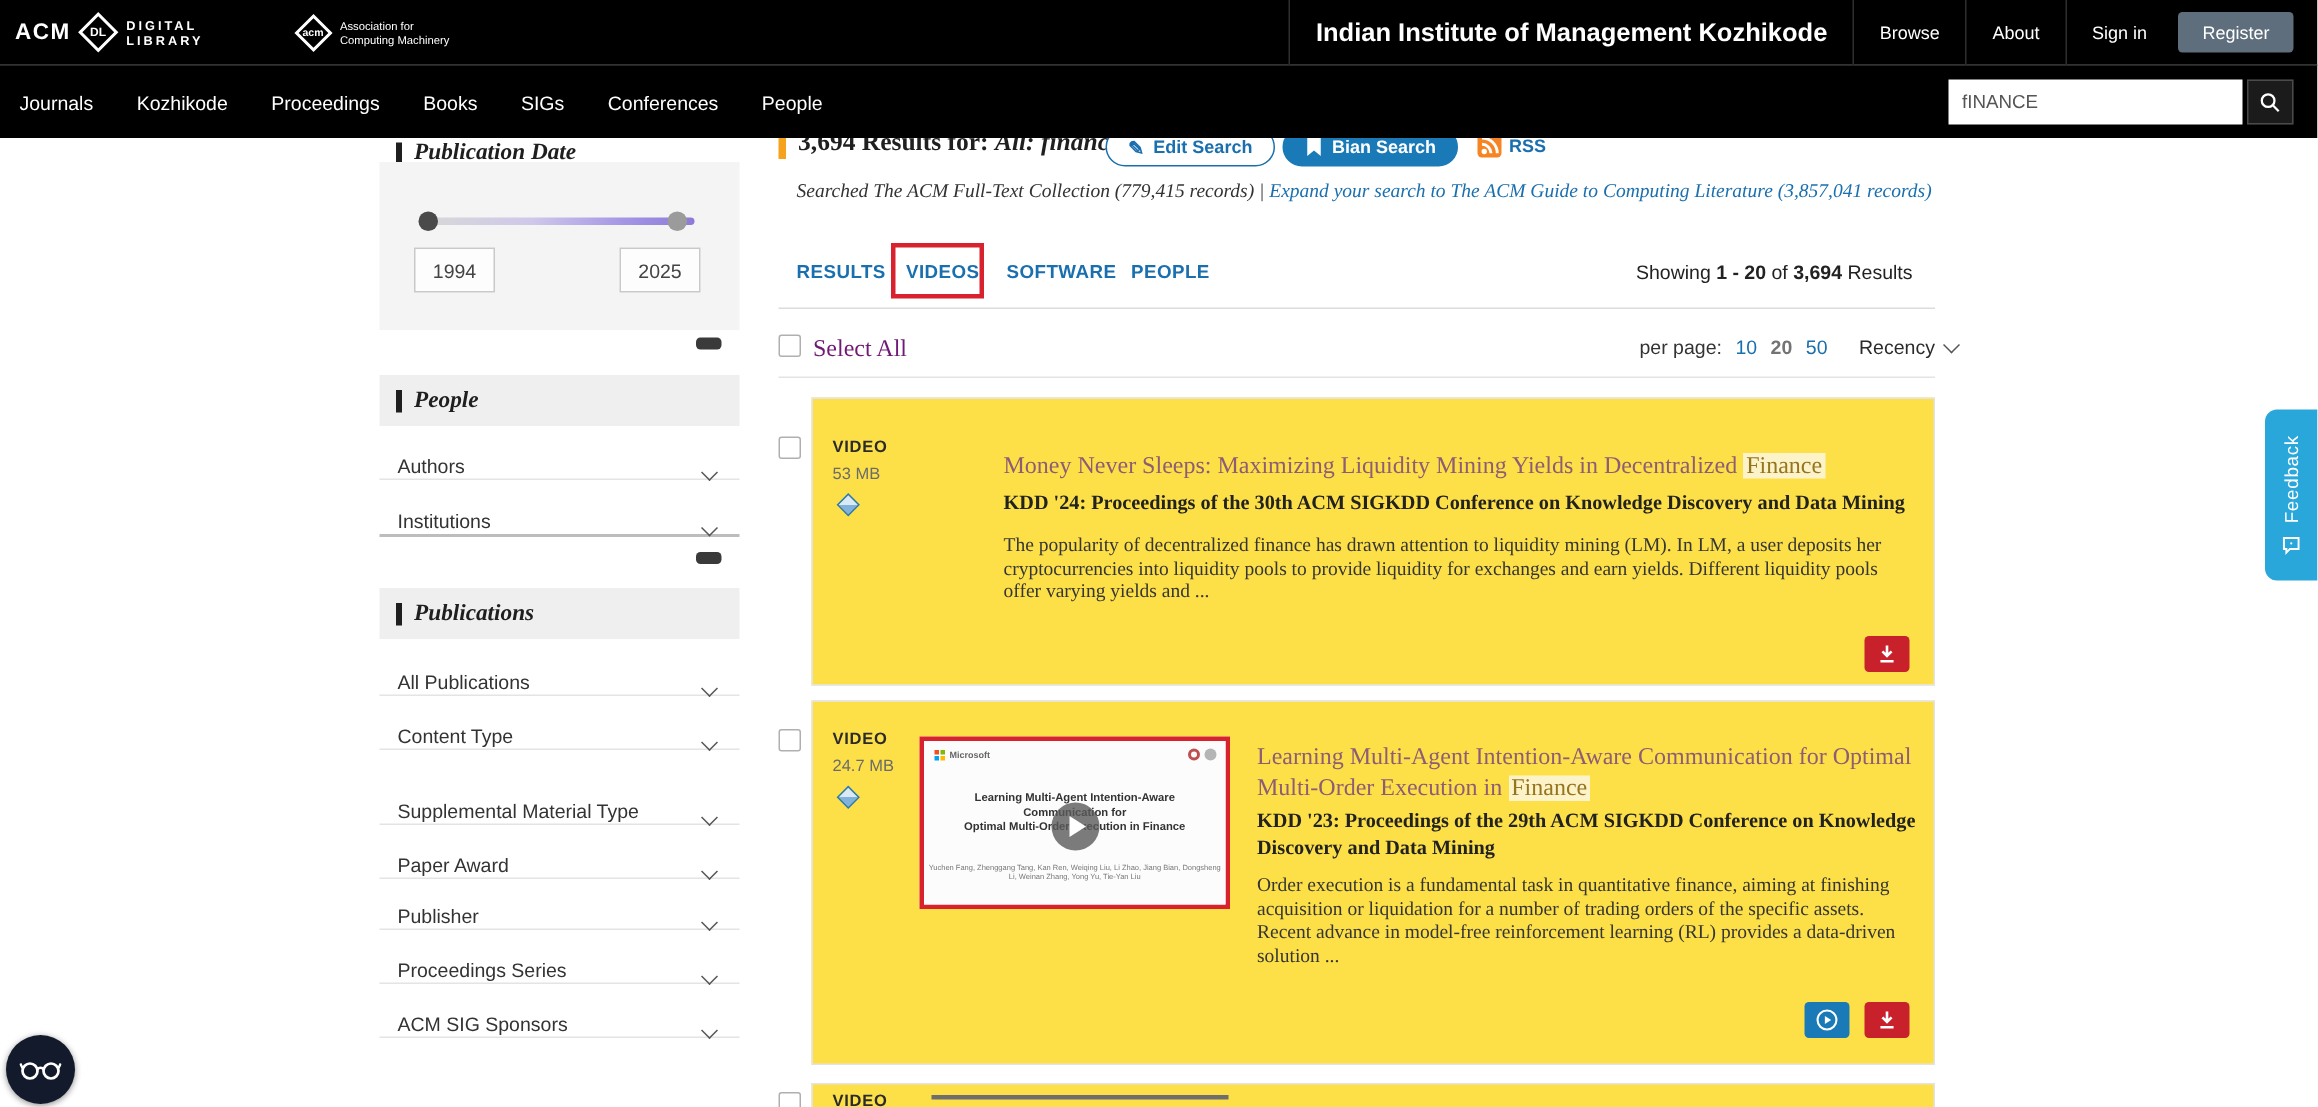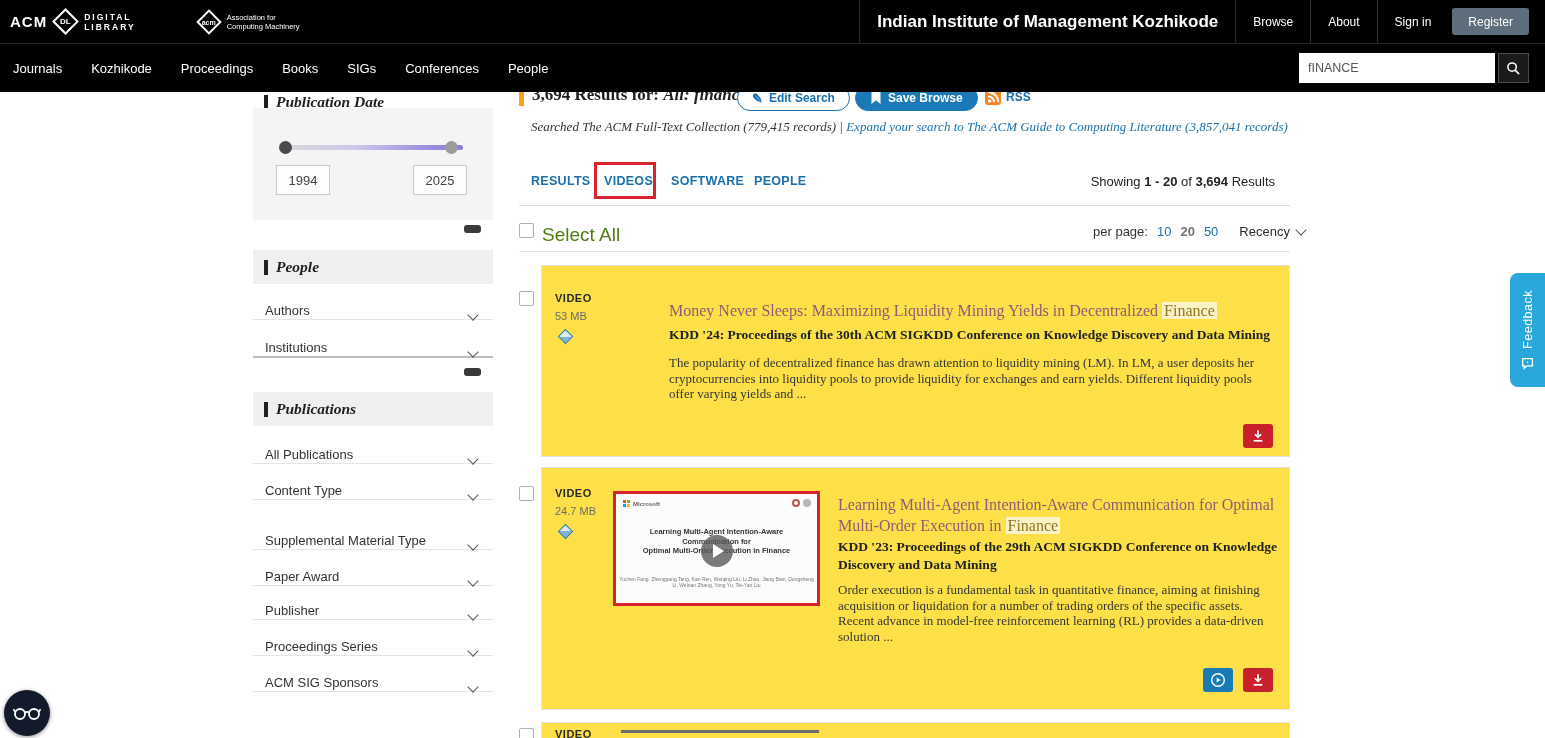--- a/index.html
+++ b/index.html
@@ -89,21 +89,21 @@
          color:#1a6fae; letter-spacing:.3px; }
   .videos-annotation { position:absolute; left:594px; top:162px; width:62px; height:37px;
                        border:3px solid #d8232f; pointer-events:none; }
   .showing { position:absolute; top:174px; right:270px; font-size:13px; color:#222; }
   .showing b { font-weight:bold; }
   .hr { position:absolute; left:519px; width:771px; height:1px; background:#dcdcdc; }
 
   .cb { width:15px; height:15px; border:1px solid #b0b0b0; border-radius:2px; background:#fff;
         display:inline-block; cursor:pointer; }
   .selectall-cb { position:absolute; left:519px; top:223px; }
-  .selectall-lbl { position:absolute; left:542px; top:224px; font-size:19px; color:#4d7c0f; }
+  .selectall-lbl { position:absolute; left:542px; top:224px; font-size:16px; color:#701a75;font-family:Liberation Serif, serif; }
   .per-page { position:absolute; top:224px; left:1093px; font-size:13px; color:#333; display:flex;
               align-items:center; gap:9px; }
   .opt-blue { color:#1a6fae; cursor:pointer; }
   .opt-selected { color:#737373; font-weight:bold; cursor:pointer; }
   .sort { display:flex; align-items:center; gap:7px; margin-left:12px; cursor:pointer; color:#2b2b2b; }
   .sort .chev { margin-top:-3px; }
 
   
   .card { position:absolute; left:541px; width:749px; border:1px solid #e3e3e3; background:#fde047; }
   .res-cb { position:absolute; left:519px; }
@@ -276,21 +276,21 @@
   <span>3,694</span> <span>Results for:</span> <span class="q">All: finance</span>
 </div>
 <div class="pill-btn edit-btn">
   <span style="font-size:13px;">✎</span>
   <span>Edit Search</span>
 </div>
 <div class="pill-btn save-btn">
   <svg width="12" height="14" viewBox="0 0 12 14">
     <path d="M1.5 1h9v12L6 9.3 1.5 13z" fill="#fff"></path>
   </svg>
-  <span>Save Browse</span>
+  <span>Bian Search</span>
 </div>
 <div class="rss-link">
   <span class="rss-icon">
     <svg width="16" height="16" viewBox="0 0 16 16">
       <circle cx="4.5" cy="12" r="1.8" fill="#fff"></circle>
       <path d="M3 7.2a6 6 0 0 1 6 6" stroke="#fff" stroke-width="2" fill="none"></path>
       <path d="M3 3a10.2 10.2 0 0 1 10.2 10.2" stroke="#fff" stroke-width="2" fill="none"></path>
     </svg>
   </span>
   <span>RSS</span>

